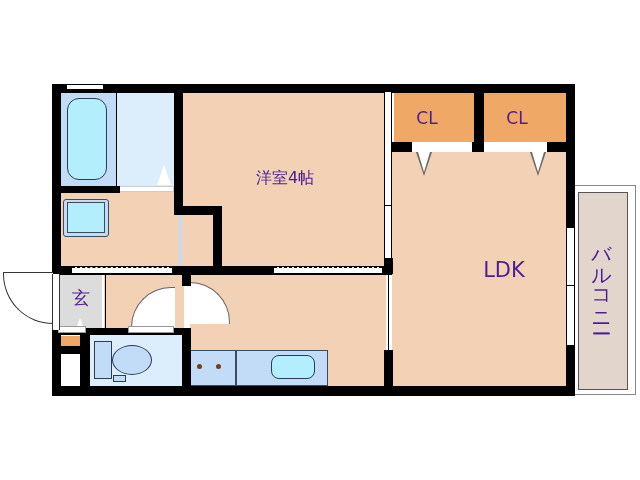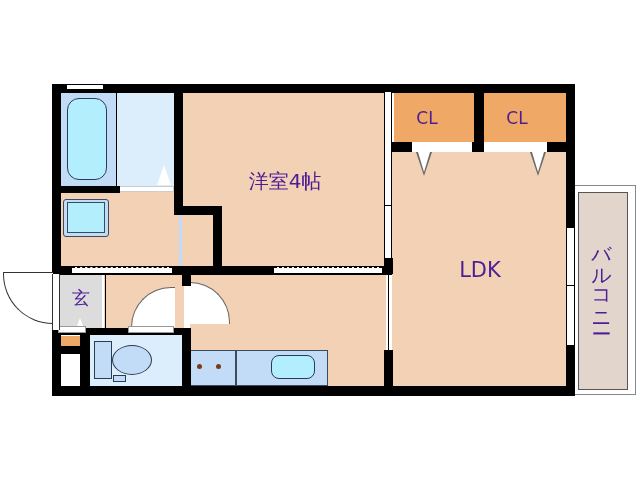--- a/index.html
+++ b/index.html
@@ -32,21 +32,21 @@
   <div class="abs" style="left:156px;top:164px;width:16px;height:22px;background:transparent;"></div>
 
   <div class="room floor" style="left:60px;top:192px;width:120px;height:74px;"></div>
   <div class="abs" style="left:63px;top:199px;width:46px;height:38px;background:#c2dcf7;border:1.5px solid #3b4a5c;border-radius:3px;"></div>
   <div class="abs" style="left:67px;top:202px;width:38px;height:31px;background:#b3eefc;border:1px solid #3b4a5c;"></div>
 
   <div class="room fixture-blue" style="left:179px;top:214px;width:36px;height:52px;"></div>
   <div class="aqua" style="left:185px;top:218px;width:22px;height:44px;border-radius:11px;"></div>
 
   <div class="room floor" style="left:182px;top:92px;width:204px;height:174px;"></div>
-  <div class="label" style="left:210px;top:168px;width:150px;font-size:20px;">洋室4帖</div>
+  <div class="label" style="left:210px;top:168px;width:150px;font-size:16px;">洋室4帖</div>
 
   <div class="room" style="left:60px;top:274px;width:42px;height:54px;background:#dcdcdc;"></div>
   <div class="label" style="left:60px;top:286px;width:42px;font-size:18px;">玄</div>
   <div class="abs" style="left:77px;top:318px;width:0;height:0;border-left:3px solid transparent;border-right:3px solid transparent;border-bottom:8px solid #ffffff;"></div>
 
   <div class="room floor" style="left:104px;top:274px;width:80px;height:54px;"></div>
 
   <div class="room floor" style="left:190px;top:274px;width:196px;height:112px;"></div>
   <div class="abs" style="left:190px;top:350px;width:46px;height:36px;background:#c2dcf7;border:1px solid #3b4a5c;"></div>
   <div class="abs" style="left:197px;top:364px;width:5px;height:5px;background:#7a3a1a;border-radius:50%;"></div>
@@ -60,21 +60,21 @@
   <div class="abs" style="left:94px;top:341px;width:18px;height:38px;background:#c2dcf7;border:1px solid #2a3c55;"></div>
   <div class="abs" style="left:112px;top:345px;width:40px;height:30px;background:#c2dcf7;border:1px solid #2a3c55;border-radius:50%;"></div>
   <div class="abs" style="left:113px;top:375px;width:13px;height:7px;background:#c2dcf7;border:1px solid #2a3c55;"></div>
 
   <div class="abs" style="left:131px;top:287px;width:44px;height:40px;background:#ffffff;border-top-left-radius:44px;border-top:1px solid #666;border-left:1px solid #666;"></div>
 
   <div class="room cl" style="left:60px;top:336px;width:20px;height:10px;"></div>
   <div class="room" style="left:60px;top:354px;width:20px;height:30px;background:#ffffff;"></div>
 
   <div class="room floor" style="left:392px;top:152px;width:176px;height:234px;"></div>
-  <div class="label" style="left:430px;top:258px;width:100px;font-size:21px;">LDK</div>
+  <div class="label" style="left:454px;top:258px;width:100px;font-size:21px;">LDK</div>
 
   <div class="room cl" style="left:394px;top:92px;width:80px;height:50px;"></div>
   <div class="label" style="left:394px;top:108px;width:66px;font-size:17px;">CL</div>
   <div class="room cl" style="left:484px;top:92px;width:82px;height:50px;"></div>
   <div class="label" style="left:484px;top:108px;width:66px;font-size:17px;">CL</div>
 
   <div class="abs" style="left:412px;top:145px;width:62px;height:7px;background:#fff;"></div>
   <div class="abs" style="left:483px;top:145px;width:64px;height:7px;background:#fff;"></div>
   <div class="abs" style="left:416px;top:152px;width:0;height:0;border-left:8px solid transparent;border-right:8px solid transparent;border-top:24px solid #6b6b6b;"></div>
   <div class="abs" style="left:418px;top:152px;width:0;height:0;border-left:6px solid transparent;border-right:6px solid transparent;border-top:20px solid #ffffff;"></div>

